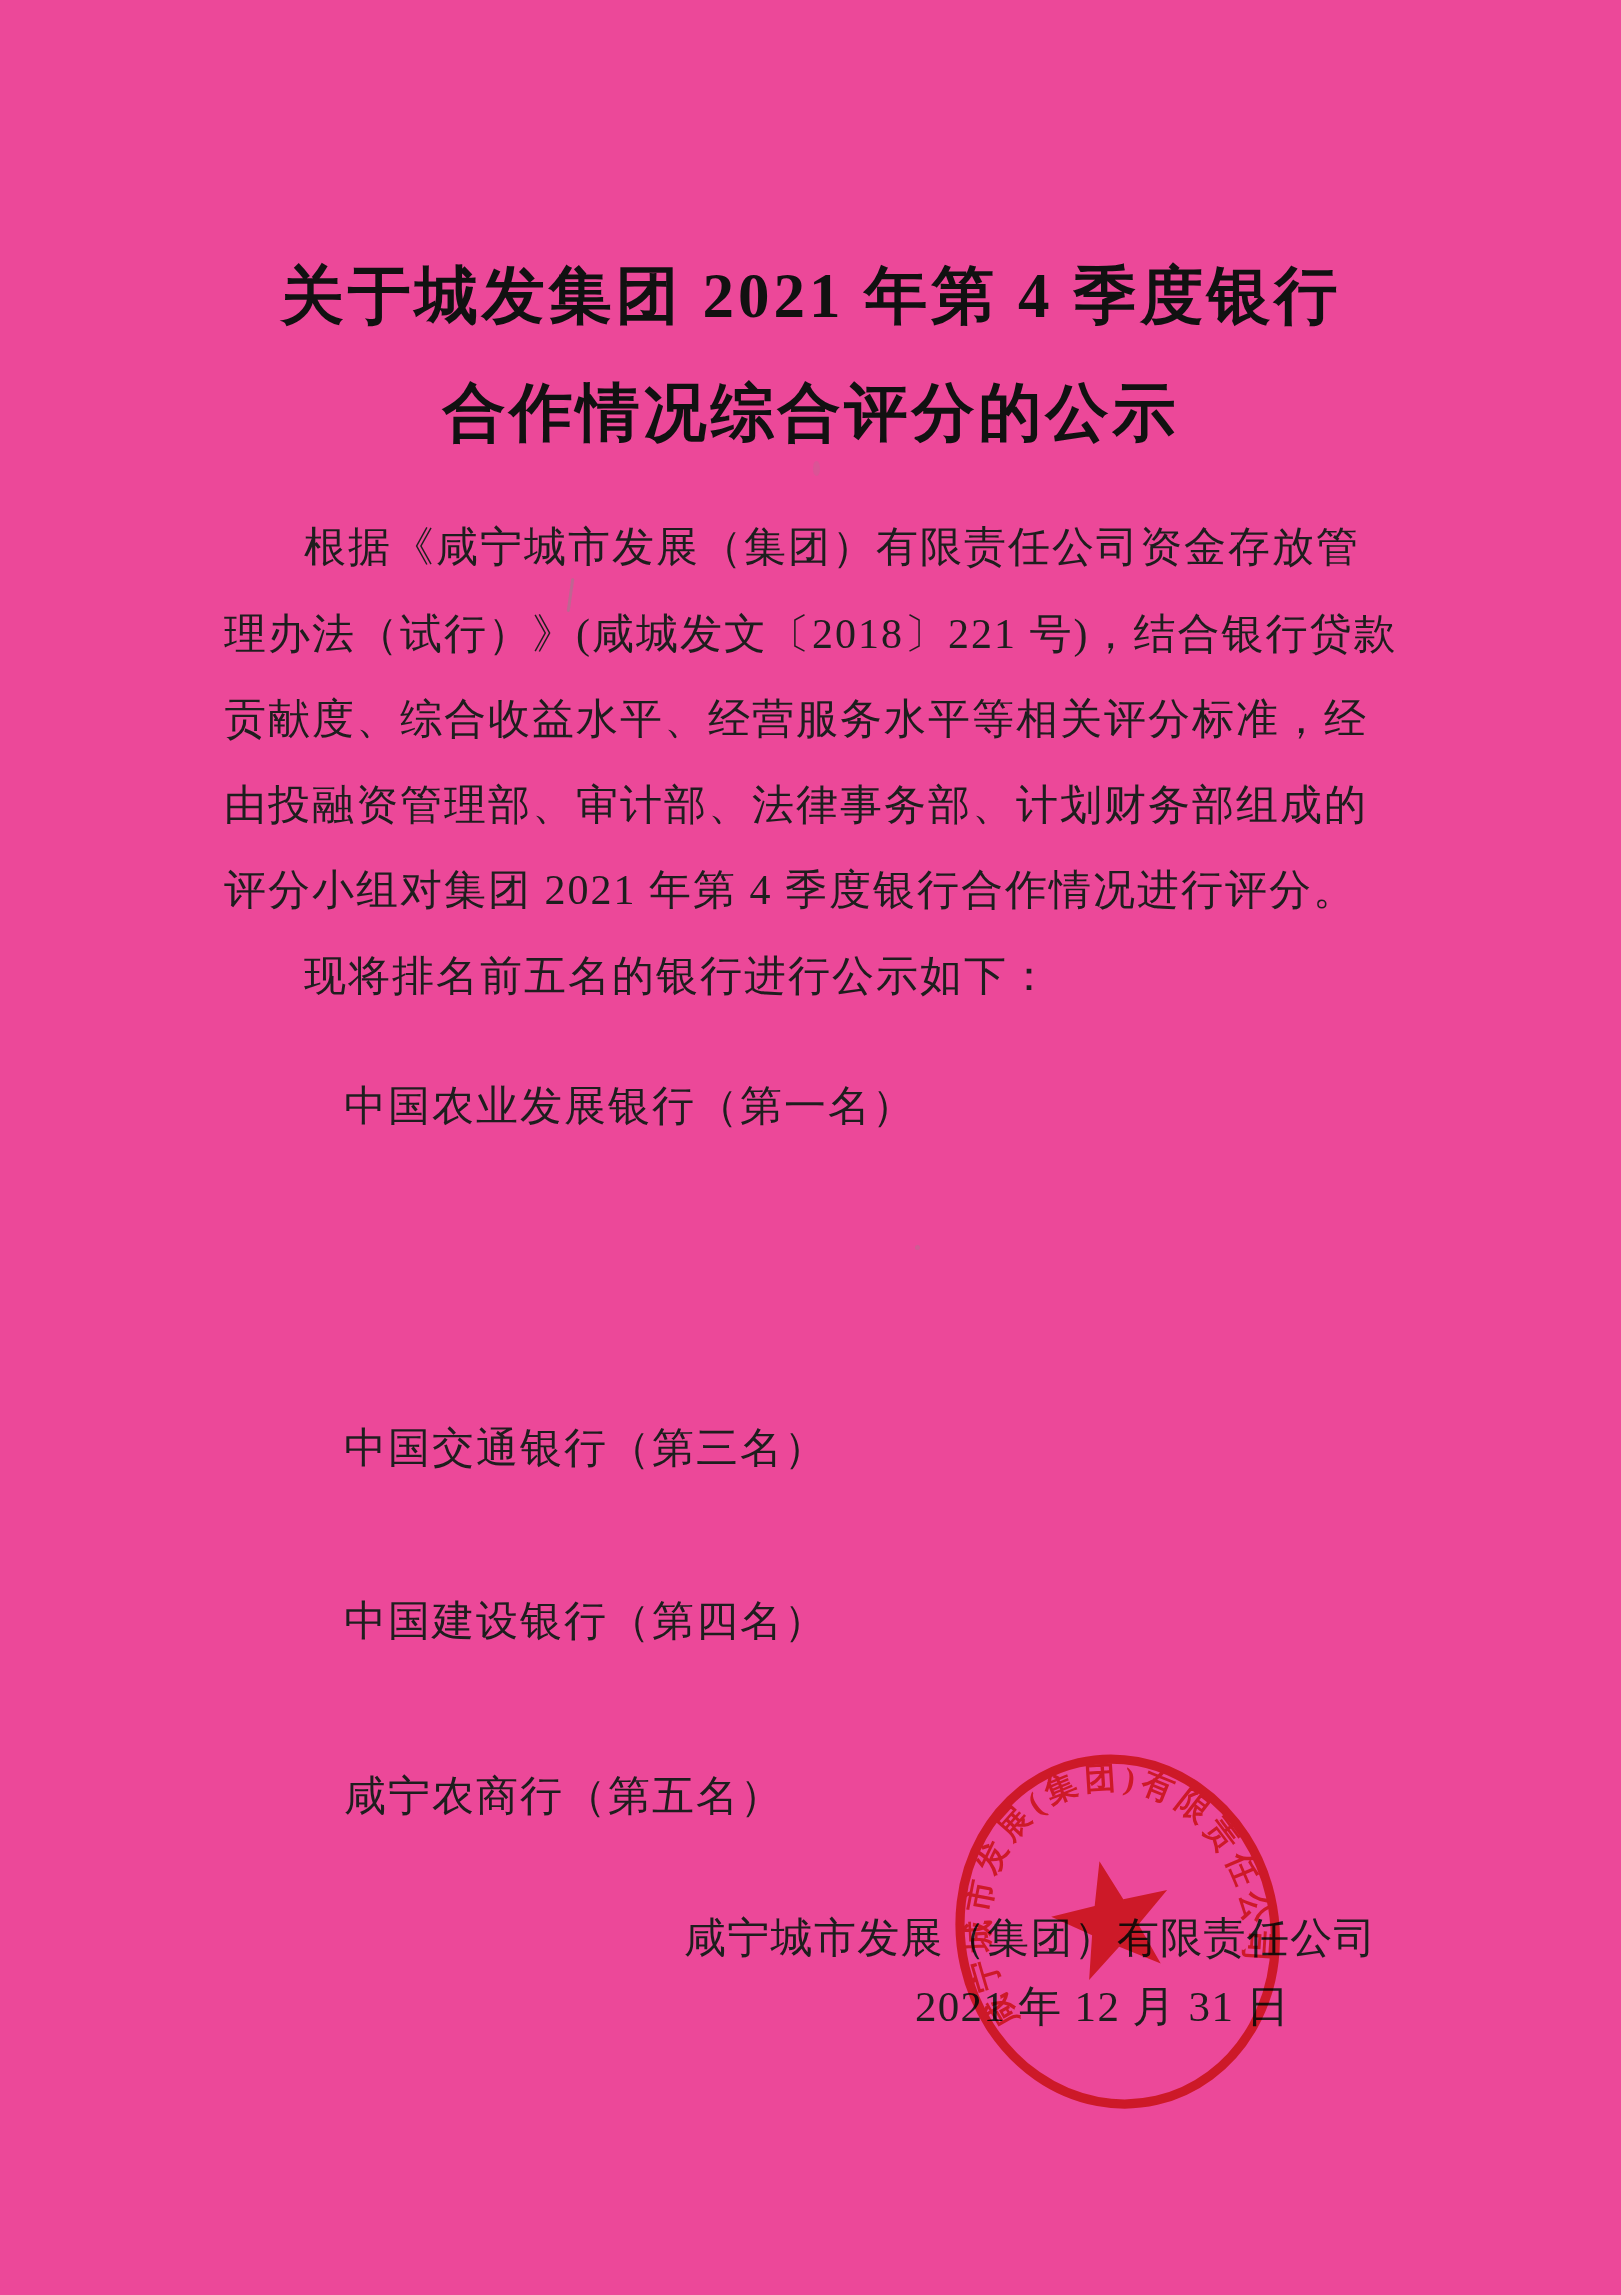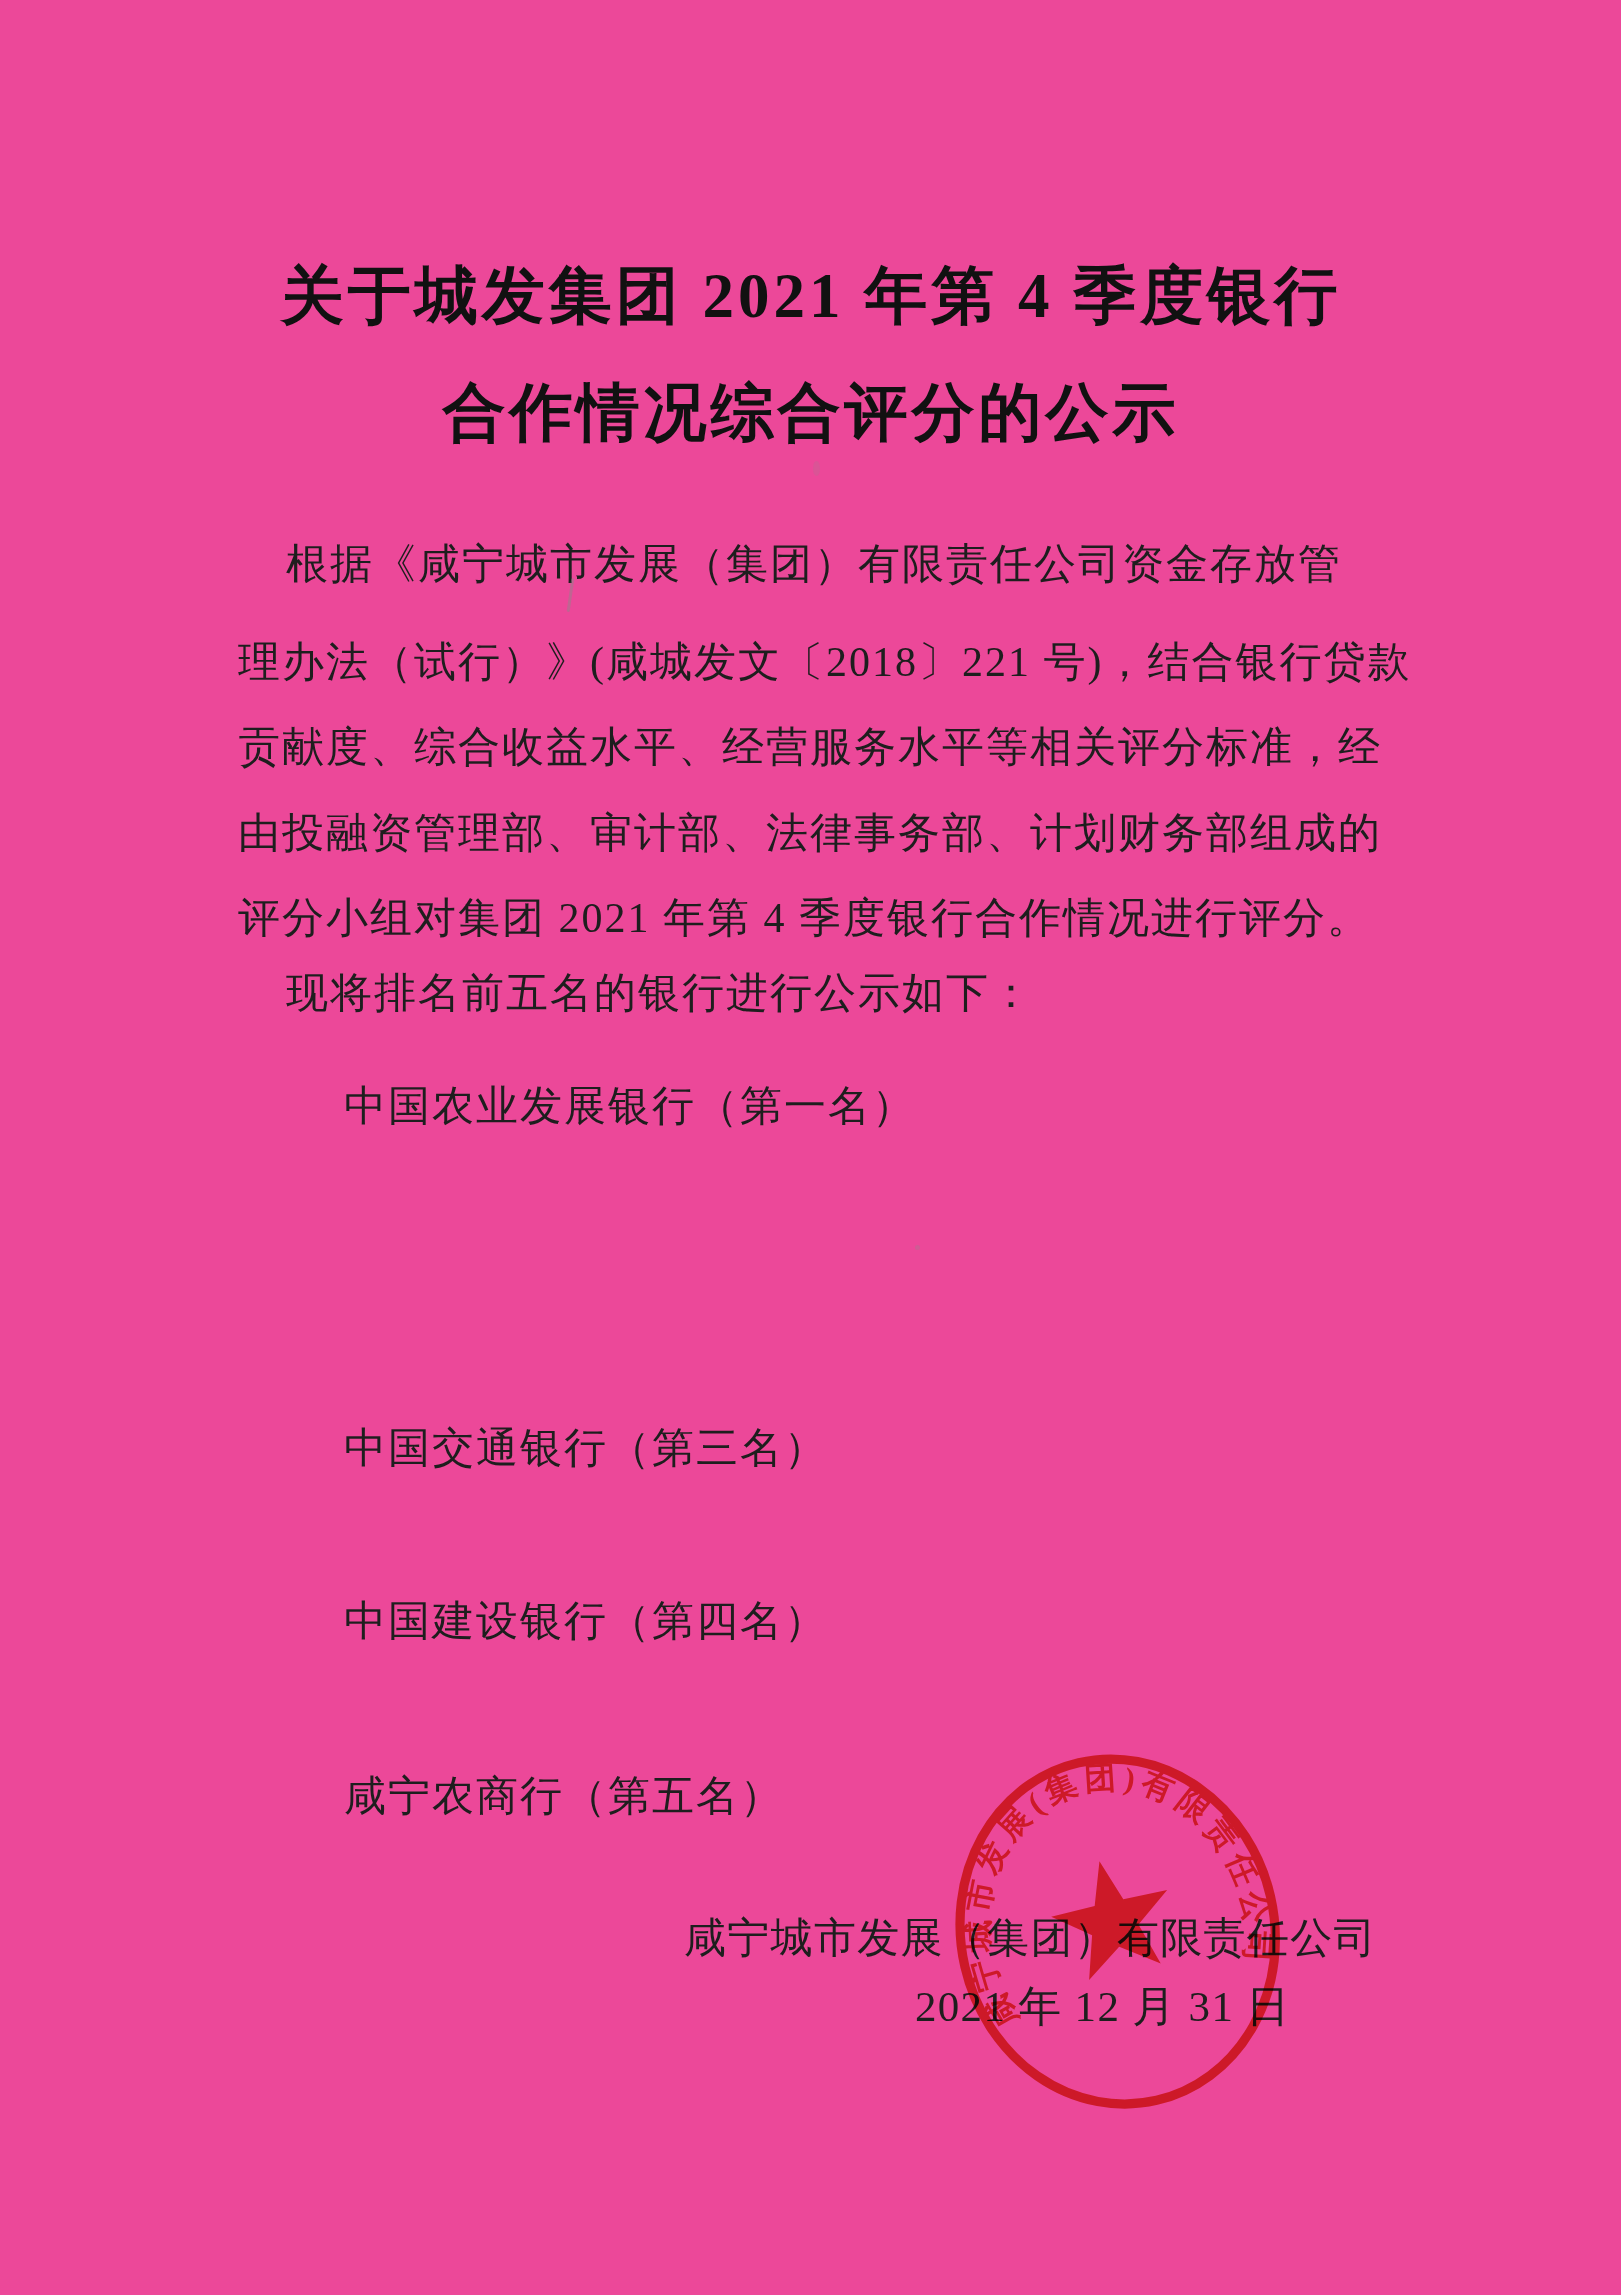--- a/index.html
+++ b/index.html
@@ -30,22 +30,22 @@
     white-space: nowrap;
   }
   .body-line {
     position: absolute;
     font-size: 42px;
     letter-spacing: 2px;
     line-height: 47px;
     white-space: nowrap;
     color: #1e1e1e;
   }
-  .para-left   { left: 238px; margin-top: 28px; }
-  .para-indent { left: 286px; margin-top: 17px; }
+  .para-left   { left: 224px; }
+  .para-indent { left: 304px; }
   .bank-line {
     position: absolute;
     left: 315px;
     font-size: 42px;
     letter-spacing: 2px;
     line-height: 47px;
     white-space: nowrap;
     color: #1e1e1e;
     margin-left: 29px;
   }

